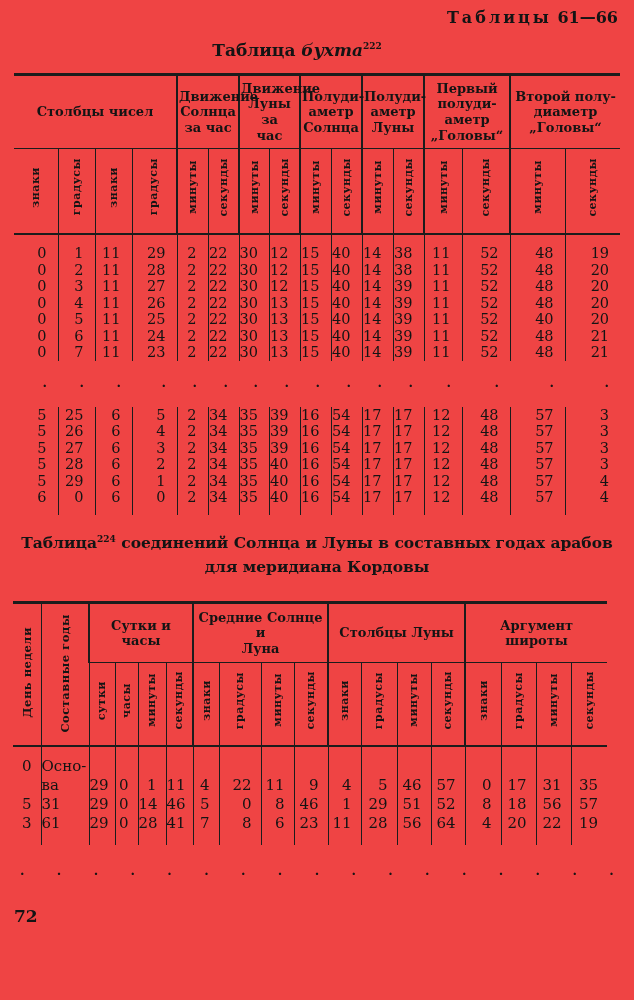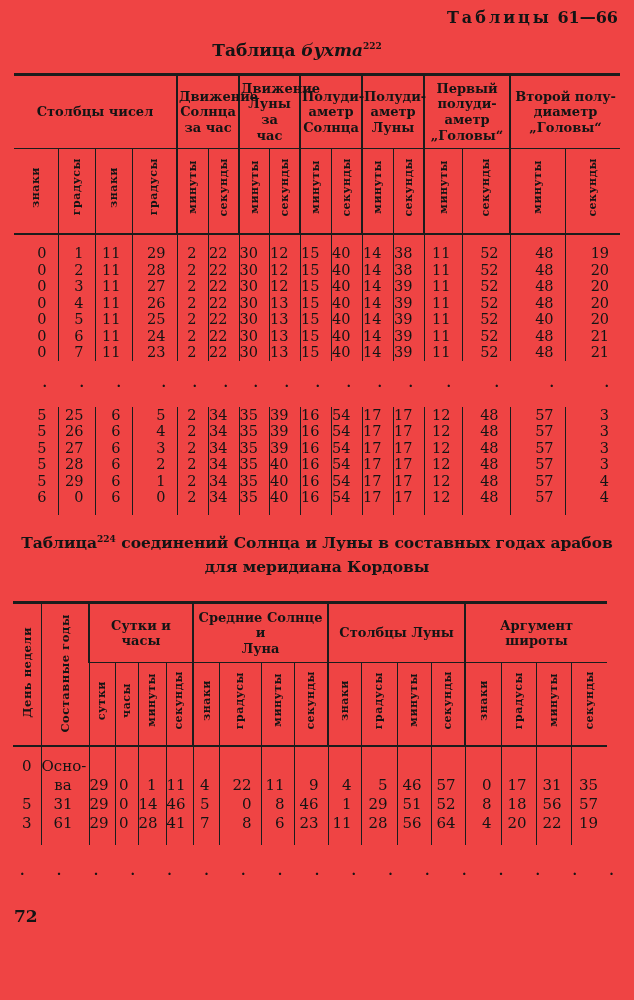--- a/index.html
+++ b/index.html
@@ -43,21 +43,21 @@
   .t td{text-align:right;vertical-align:bottom;}
   .t1 td{font-size:14.5px;line-height:16.5px;padding:0 11px 0 0;}
   .t2 td{font-size:15px;line-height:19px;padding:0 9px 0 0;}
   .t1 td:not(:first-child){border-left:1px solid #1c1c1c;}
   .t1 td:nth-child(5),.t1 td:nth-child(7),.t1 td:nth-child(9),
   .t1 td:nth-child(11),.t1 td:nth-child(13),.t1 td:nth-child(15){border-left:1.5px solid #1c1c1c;}
   .t2 td:not(:first-child){border-left:1px solid #1c1c1c;}
   .t2 td:nth-child(3),.t2 td:nth-child(7),.t2 td:nth-child(11),
   .t2 td:nth-child(15){border-left:1.5px solid #1c1c1c;}
   .t2 td:nth-child(1){text-align:center;padding-right:0;vertical-align:top;}
-  .t2 td:nth-child(2){text-align:center;padding-right:4px;vertical-align:top;white-space:pre-line;margin-left:18px;}
+  .t2 td:nth-child(2){text-align:left;padding-right:4px;vertical-align:top;white-space:pre-line;margin-left:18px;}
 
   tr.spacer td{height:10px;}
   tr.tail td{height:9px;}
   tr.tail2 td{height:12px;}
   tr.dotsrow td{border:none !important;height:46px;vertical-align:middle;font-weight:bold;font-size:13px;}
 
   .note{margin:22px 24px 0 36px;font-size:14.5px;}
   .note .sp{letter-spacing:2.5px;}
   .t2-num{margin:34px 18px 0 0;text-align:right;font-size:16px;font-weight:bold;}
   .t2-cap{margin:16px 8px 16px;text-align:center;font-size:15.5px;font-weight:bold;line-height:1.6;}

